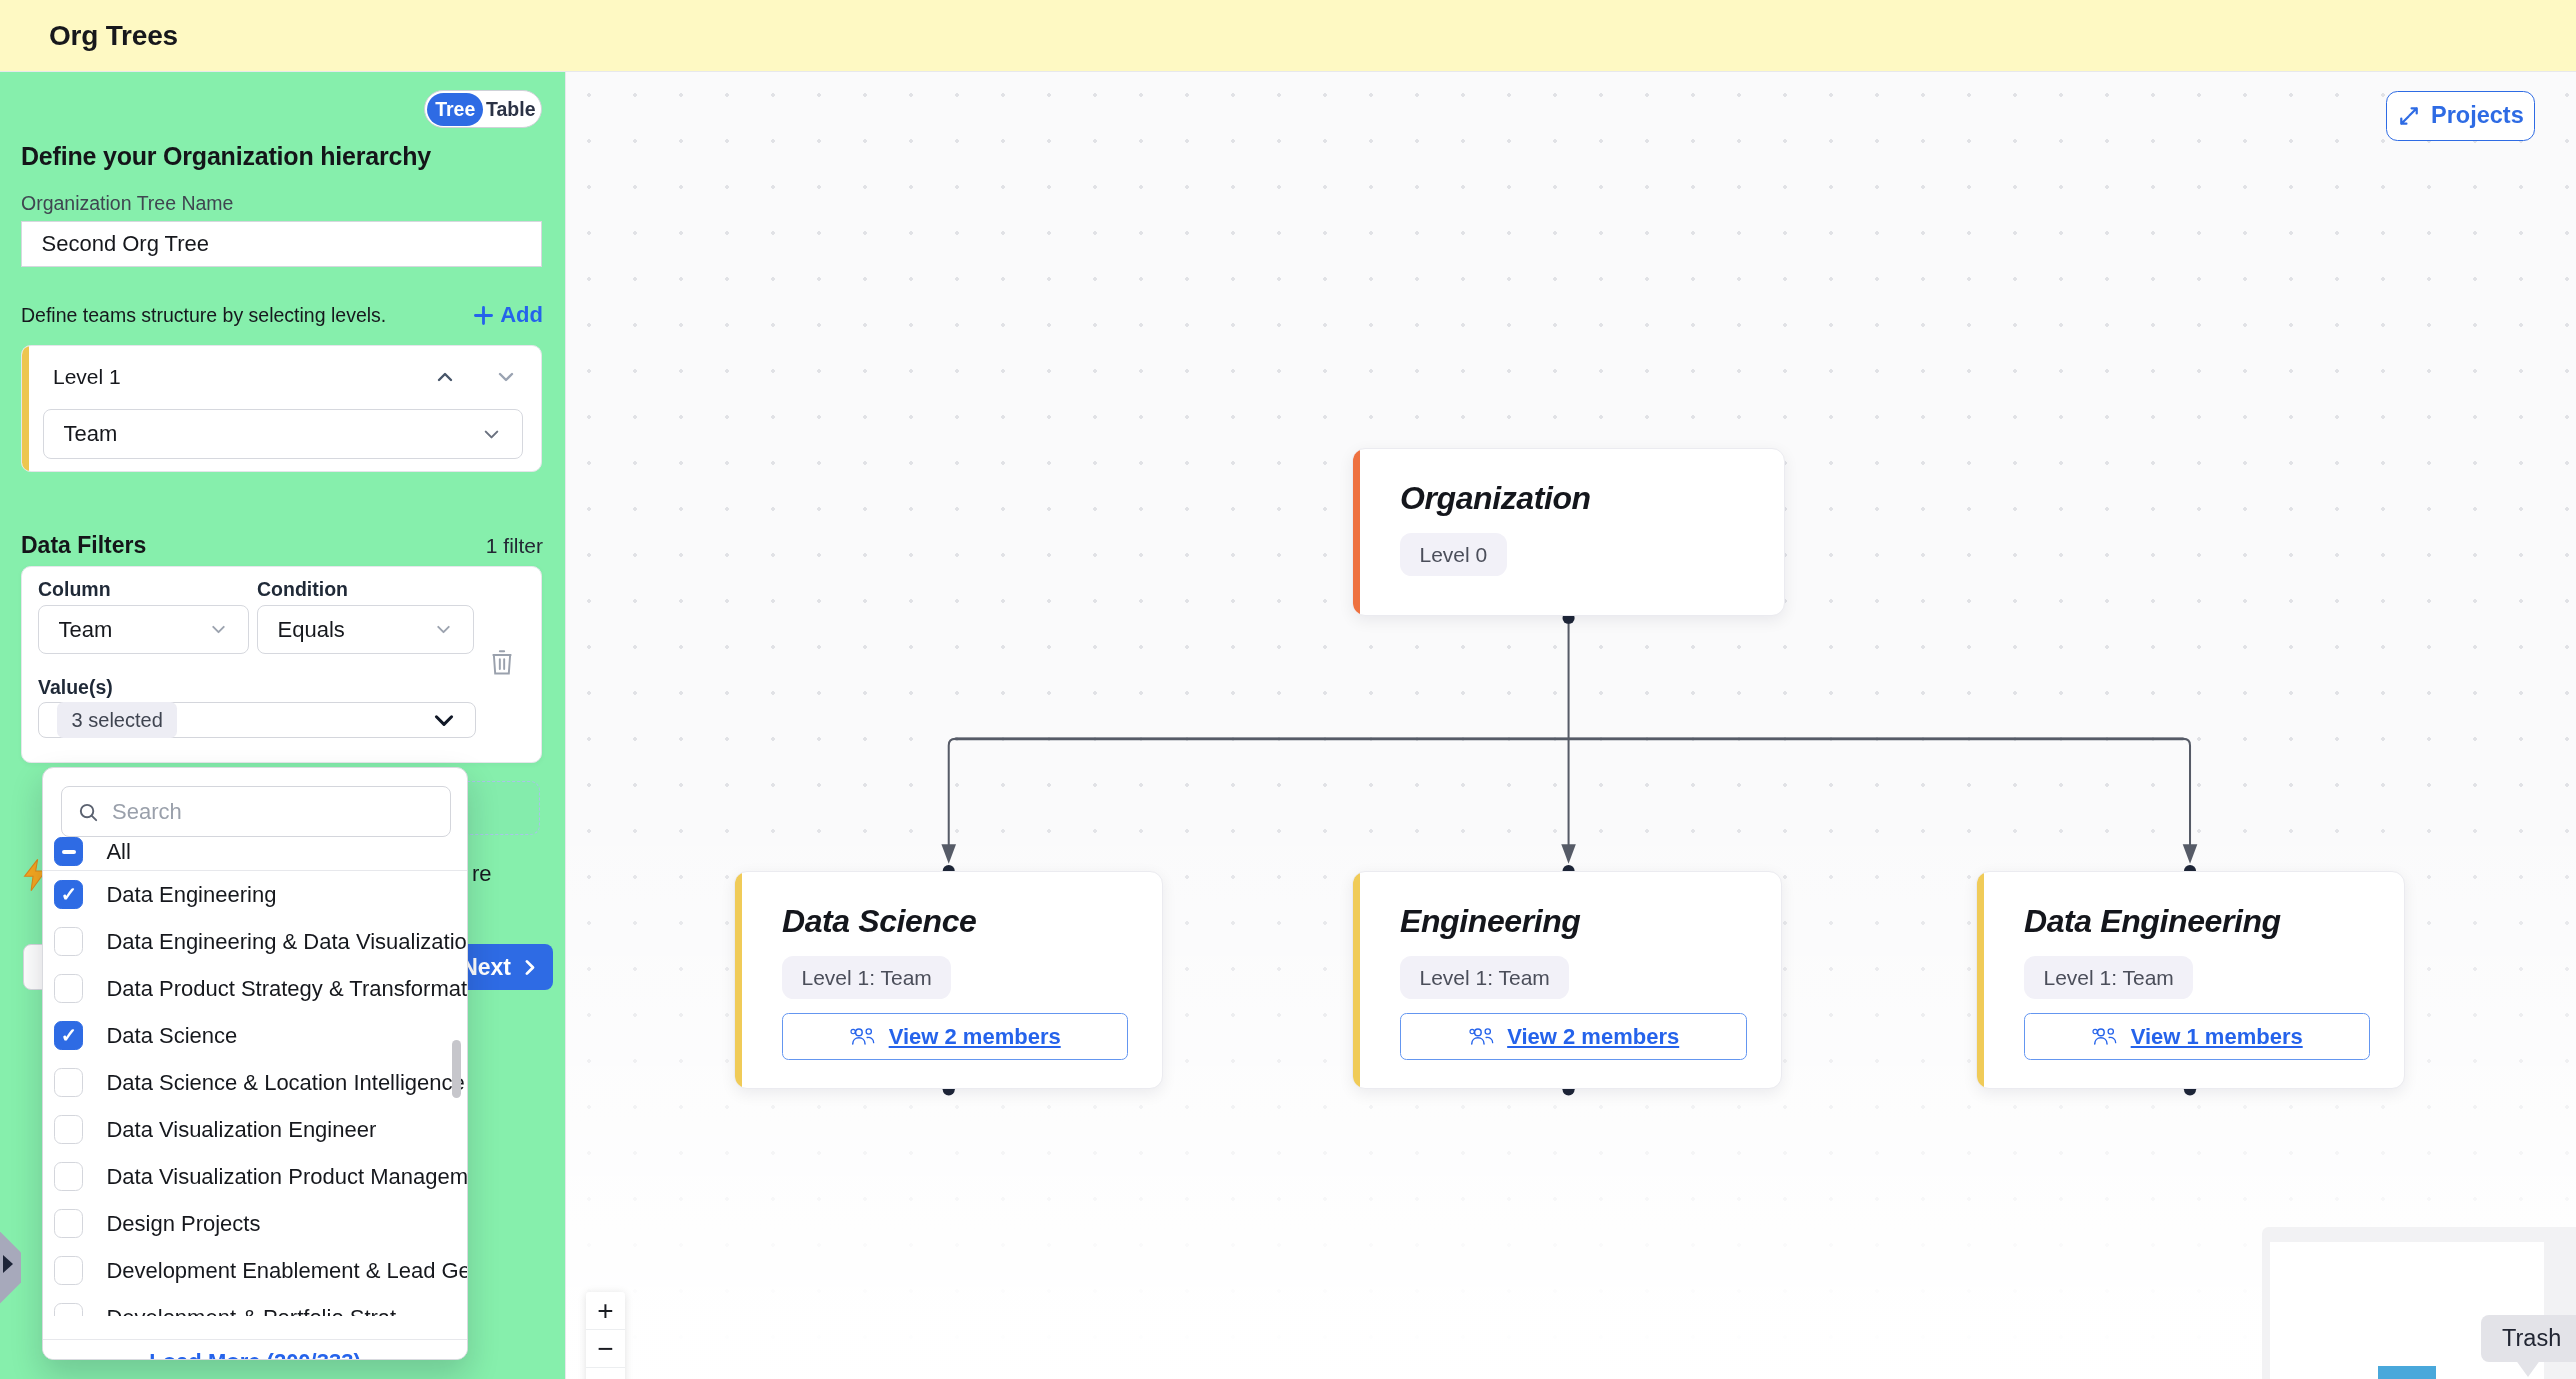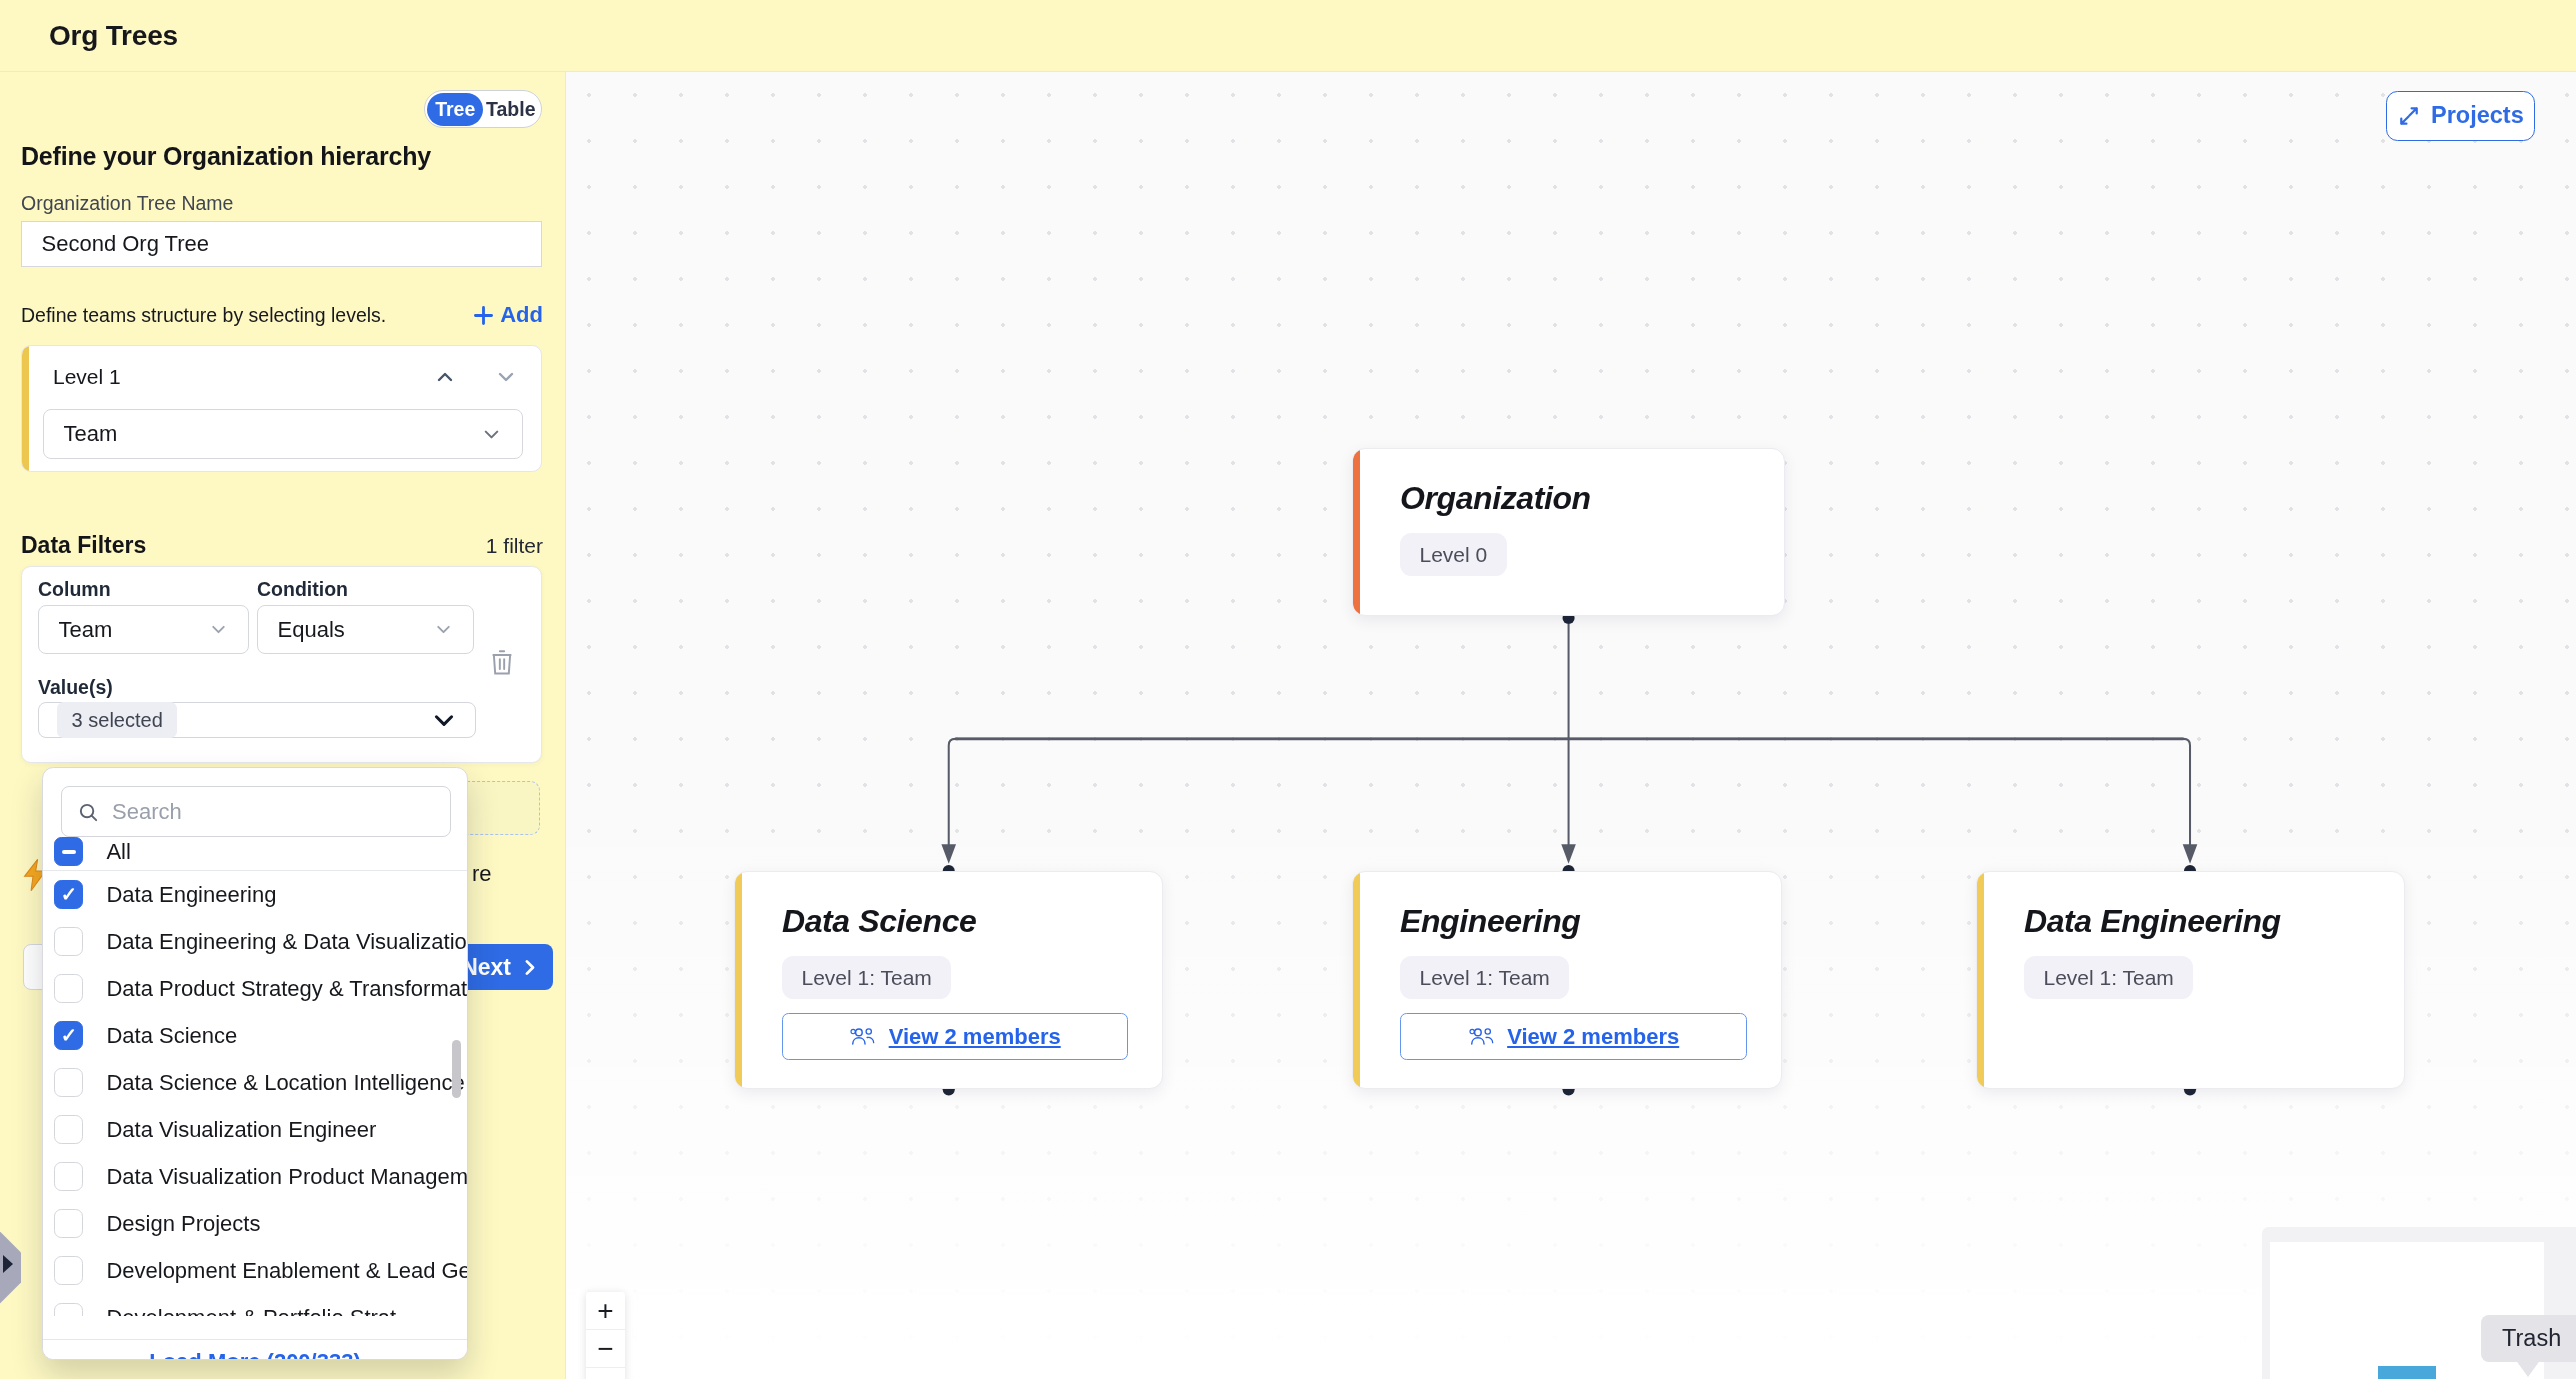--- a/index.html
+++ b/index.html
@@ -6,21 +6,21 @@
   html,body { background:#fff; }
   body { font-family:"Liberation Sans", sans-serif; color:#16181d; }
   .app { position:relative; width:2576px; height:1380px; overflow:hidden; background:#fff; }
 
   
   .app-header { position:absolute; left:0; top:0; width:2576px; height:72px; background:#fef9c3;
                 border-bottom:0.8px solid #e7e8ec; z-index:20; display:flex; align-items:center; }
   .app-title { font-size:28px; font-weight:700; color:#17181c; margin-left:49px; letter-spacing:-0.2px; }
 
   
-  .sidebar { position:absolute; left:0; top:72px; width:566px; height:1307px; background:#fef9c3;
+  .sidebar { position:absolute; left:0; top:72px; width:566px; height:1307px; background:#86efac;
              border-right:0.8px solid #e7e8ec; z-index:5; }
   .abs { position:absolute; }
 
   .toggle { left:424px; top:18px; width:118px; height:38px; border:0.8px solid #cfd2d8; border-radius:19.5px;
             background:#fff; display:flex; align-items:center; padding:2.4px; }
   .toggle-seg { flex:1; height:33px; border-radius:17px; display:flex; align-items:center; justify-content:center;
                 font-size:19.5px; font-weight:700; color:#2b3245; cursor:pointer; }
   .toggle-seg.active { background:#2e6be4; color:#fff; }
 
   .h2 { left:21px; top:70px; font-size:25px; font-weight:700; color:#141519; letter-spacing:-0.2px; }
@@ -368,20 +368,30 @@
           <circle cx="5" cy="8" r="2.6" fill="none" stroke="#2563eb" stroke-width="1.4"></circle>
         </svg>
         <span class="members-label">View 2 members</span>
       </div>
     </div>
 
     <div class="node-card" style="left:1410px; top:799px; width:429px; height:218px;">
       <div class="node-bar" style="background:#f0cb58;"></div>
       <div class="node-title">Data Engineering</div>
       <div class="node-badge">Level 1: Team</div>
+      <div class="members-btn">
+        <svg width="28" height="23" viewBox="0 0 34 28">
+          <circle cx="12" cy="9" r="4" fill="none" stroke="#2563eb" stroke-width="1.8"></circle>
+          <path d="M4.5 23c0-4.5 3.3-7.5 7.5-7.5s7.5 3 7.5 7.5" fill="none" stroke="#2563eb" stroke-width="1.8" stroke-linecap="round"></path>
+          <circle cx="24" cy="8" r="3.2" fill="none" stroke="#2563eb" stroke-width="1.6"></circle>
+          <path d="M22 15.2c4-.8 8 1.8 8 6.3" fill="none" stroke="#2563eb" stroke-width="1.6" stroke-linecap="round"></path>
+          <circle cx="5" cy="8" r="2.6" fill="none" stroke="#2563eb" stroke-width="1.4"></circle>
+        </svg>
+        <span class="members-label">View 1 members</span>
+      </div>
     </div>
 
     <div class="minimap">
       <div class="minimap-inner">
         <div class="mm-rect" style="left:108px; top:124px; width:58px; height:23px; background:#49a8db;"></div>
 
       </div>
     </div>
 
     <div class="tooltip">

